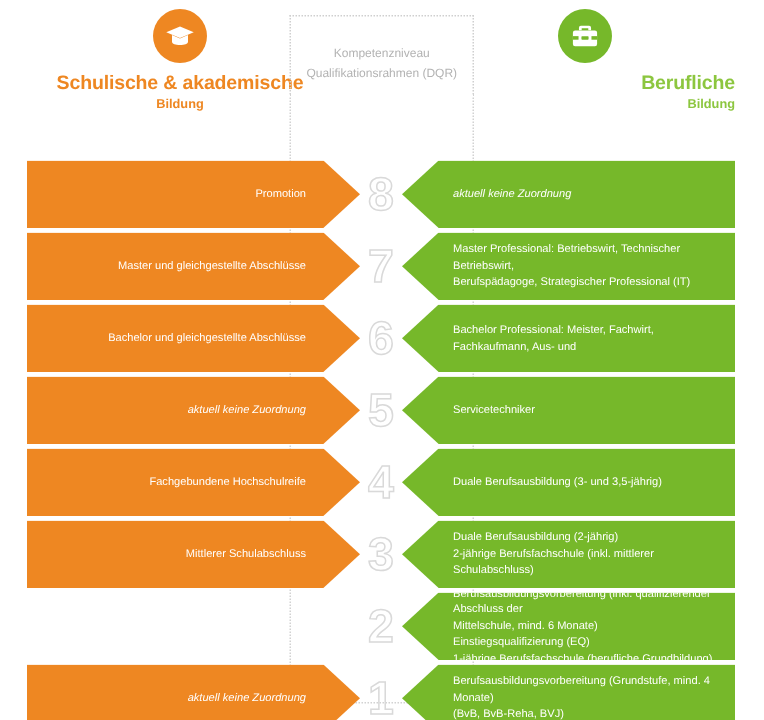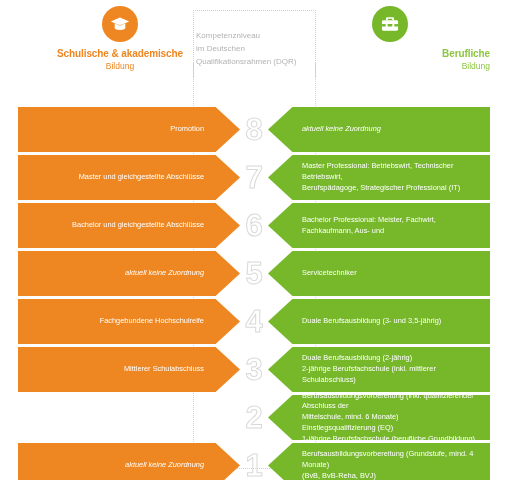--- a/index.html
+++ b/index.html
@@ -38,41 +38,41 @@
     margin: 0 auto 6px auto;
     display: flex;
     align-items: center;
     justify-content: center;
   }
   .badge.orange { background: #ee8722; }
   .badge.green  { background: #76b82a; }
   .badge svg { display: block; }
 
   .col-title {
-    font-size: 10px;
+    font-size: 13px;
     font-weight: bold;
     letter-spacing: -0.1px;
     line-height: 1.15;
   }
   .col-sub {
     font-size: 8.5px;
-    font-weight: normal;
+    font-weight: bold;
     line-height: 1.3;
     margin-top: 1px;
   }
   .orange-text { color: #ee8722; }
   .green-text  { color: #8cc63f; }
 
   
   .center-caption {
     position: absolute;
     left: 193px;
     top: 10px;
     width: 123px;
-    text-align: left;
+    text-align: center;
     border: 1px dotted #cfcfcf;
     border-bottom: none;
     box-sizing: border-box;
     padding: 18px 2px 8px 2px;
     color: #b3b3b3;
     font-size: 8px;
     line-height: 1.65;
   }
 
   
@@ -181,21 +181,20 @@
         <path d="M12 5 L22 9.2 L12 13.4 L2 9.2 Z" fill="#ffffff"></path>
         <path d="M6.2 11.2 L6.2 16.4 C6.2 17.6 8.8 18.6 12 18.6 C15.2 18.6 17.8 17.6 17.8 16.4 L17.8 11.2 L12 13.8 Z" fill="#ffffff"></path>
       </svg>
     </div>
     <div class="col-title orange-text">Schulische &amp; akademische</div>
     <div class="col-sub orange-text">Bildung</div>
   </div>
 
   <div class="center-caption">
     <div>Kompetenzniveau</div>
-    <div>im Deutschen</div>
     <div>Qualifikationsrahmen (DQR)</div>
   </div>
 
   <div class="col-head right">
     <div class="badge green">
       <svg width="22" height="22" viewBox="0 0 24 24" aria-hidden="true">
         <path d="M9 4.6 h6 a1.4 1.4 0 0 1 1.4 1.4 v1.8 h-2 V6.4 h-4.8 v1.4 h-2 V6 A1.4 1.4 0 0 1 9 4.6 Z" fill="#ffffff"></path>
         <rect x="3.2" y="8" width="17.6" height="11.4" rx="1.6" fill="#ffffff"></rect>
         <rect x="9.4" y="12.1" width="5.2" height="2.6" rx="0.5" fill="#76b82a"></rect>
         <rect x="3.2" y="12.1" width="4.1" height="2.6" fill="#76b82a"></rect>

